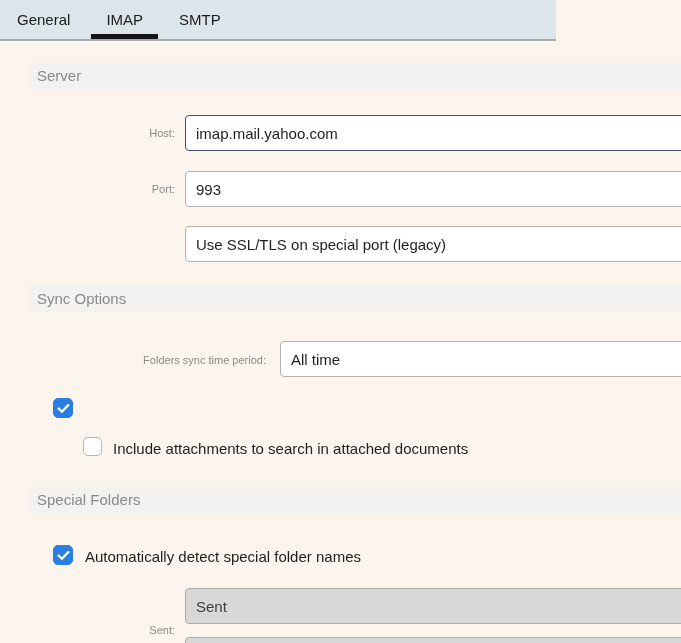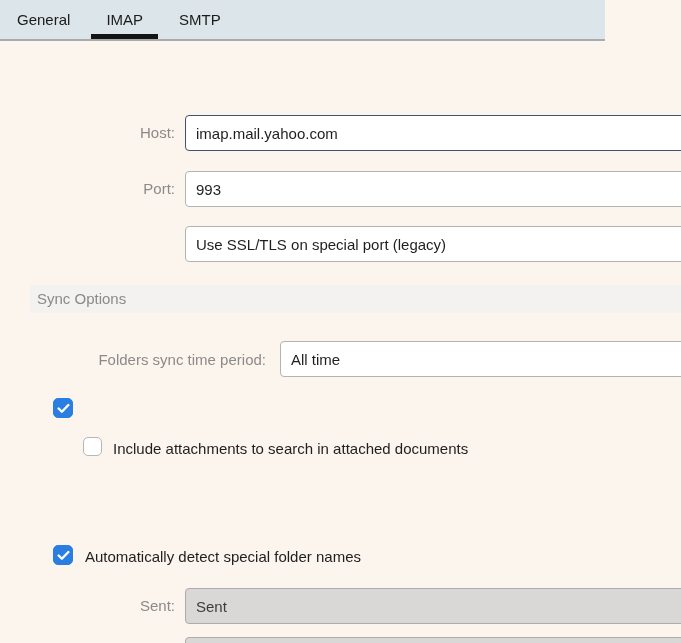--- a/index.html
+++ b/index.html
@@ -11,21 +11,21 @@
     width: 681px;
     height: 643px;
     background: #fcf5ee;
     overflow: hidden;
   }
 
   
   .tabbar {
     position: absolute;
     top: 0; left: 0;
-    width: 605px;
+    width: 556px;
     height: 41px;
     background: #dce5e9;
     border-bottom: 2px solid #a6abae;
     display: flex;
     align-items: stretch;
     padding-left: 17px;
   }
   .tab {
     position: relative;
     display: flex;
@@ -60,21 +60,21 @@
     padding-left: 7px;
   }
 
   
   .field-label {
     position: absolute;
     left: 0;
     width: 175px;
     text-align: right;
     color: #8c8a88;
-    font-size: 15px;
+    font-size: 11px;
     line-height: 20px;
   }
   .field-label.wide { width: 266px; }
 
   
   .text-input {
     position: absolute;
     height: 36px;
     background: #ffffff;
     border: 1px solid #b5b3b1;
@@ -138,20 +138,21 @@
 <body>
 
 <div class="page">
 
   <div class="tabbar">
     <div class="tab">General</div>
     <div class="tab active">IMAP</div>
     <div class="tab">SMTP</div>
   </div>
 
+  <div class="section-bar" style="top:62px;">Server</div>
 
   <div class="field-label" style="top:123px;">Host:</div>
   <input class="text-input focused" style="left: 185px; top: 115px; width: 540px;" value="imap.mail.yahoo.com">
 
   <div class="field-label" style="top:179px;">Port:</div>
   <input class="text-input" style="left: 185px; top: 171px; width: 540px;" value="993">
 
   <input class="text-input" style="left: 185px; top: 226px; width: 540px;" value="Use SSL/TLS on special port (legacy)">
 
   <div class="section-bar" style="top:285px;">Sync Options</div>
@@ -163,26 +164,27 @@
     <svg viewBox="0 0 12 10">
       <polyline points="1.5,5 4.5,8 10.5,1.8" fill="none" stroke="#ffffff" stroke-width="2.2" stroke-linecap="round" stroke-linejoin="round"></polyline>
     </svg>
   </div>
 
   <div class="checkbox small" style="left:83px; top:437px;">
     
   </div>
   <div class="check-label" style="left:113px; top:438px;">Include attachments to search in attached documents</div>
 
+  <div class="section-bar" style="top:486px;">Special Folders</div>
 
   <div class="checkbox checked" style="left:53px; top:545px;">
     <svg viewBox="0 0 12 10">
       <polyline points="1.5,5 4.5,8 10.5,1.8" fill="none" stroke="#ffffff" stroke-width="2.2" stroke-linecap="round" stroke-linejoin="round"></polyline>
     </svg>
   </div>
   <div class="check-label" style="left:85px; top:546px;">Automatically detect special folder names</div>
 
-  <div class="field-label" style="top:596px;">Sent:</div>
+  <div class="field-label" style="top:620px;">Sent:</div>
   <input class="text-input disabled" style="left: 185px; top: 588px; width: 540px;" readonly="" value="Sent">
 
   <div class="partial-field"></div>
 
 </div>
 
 </body></html>

